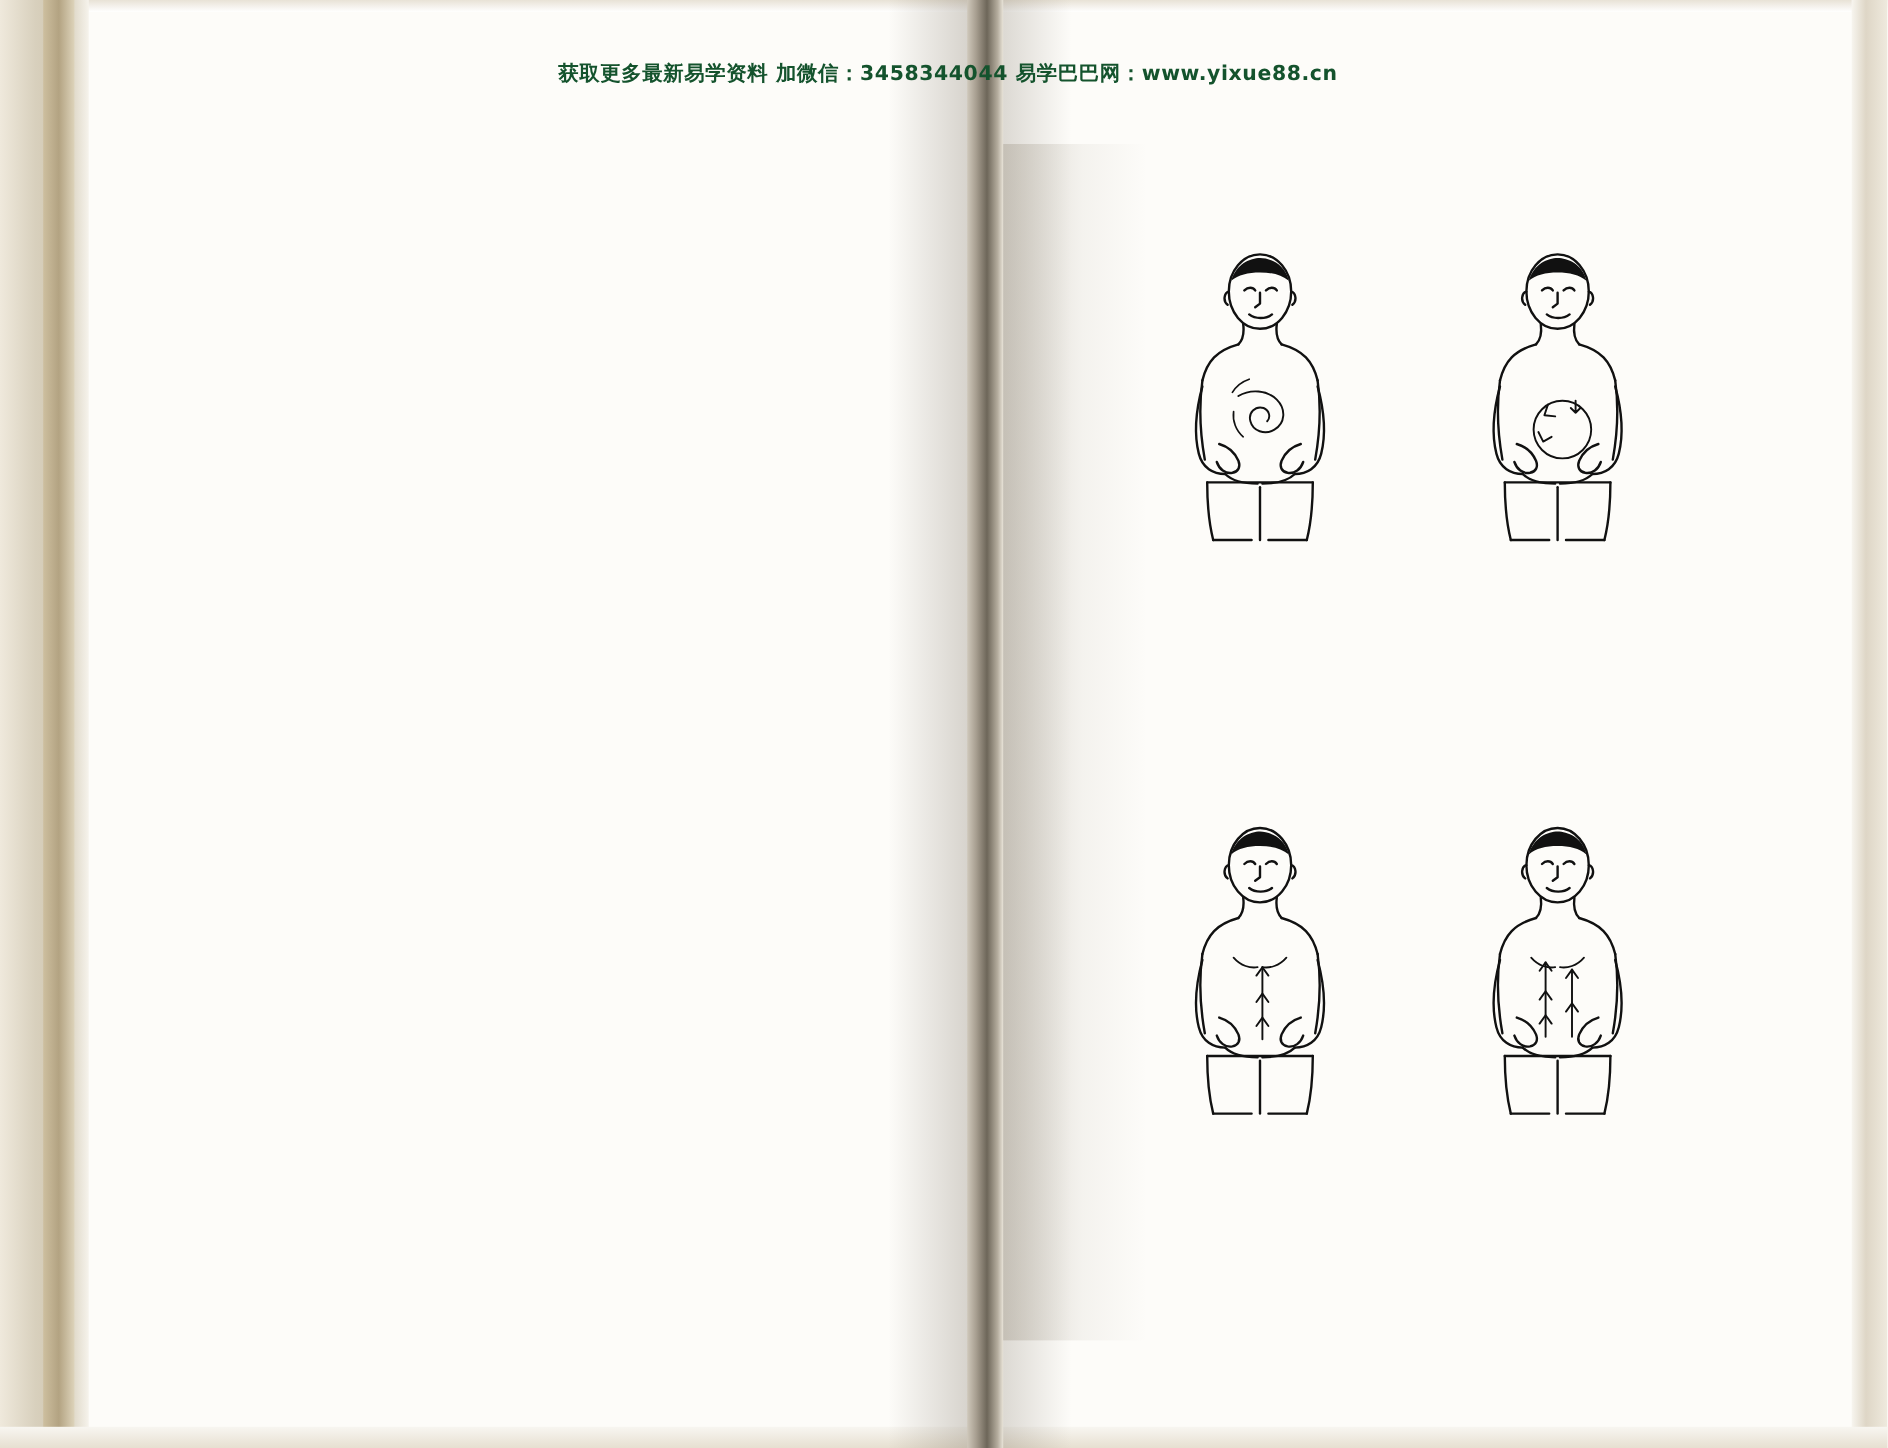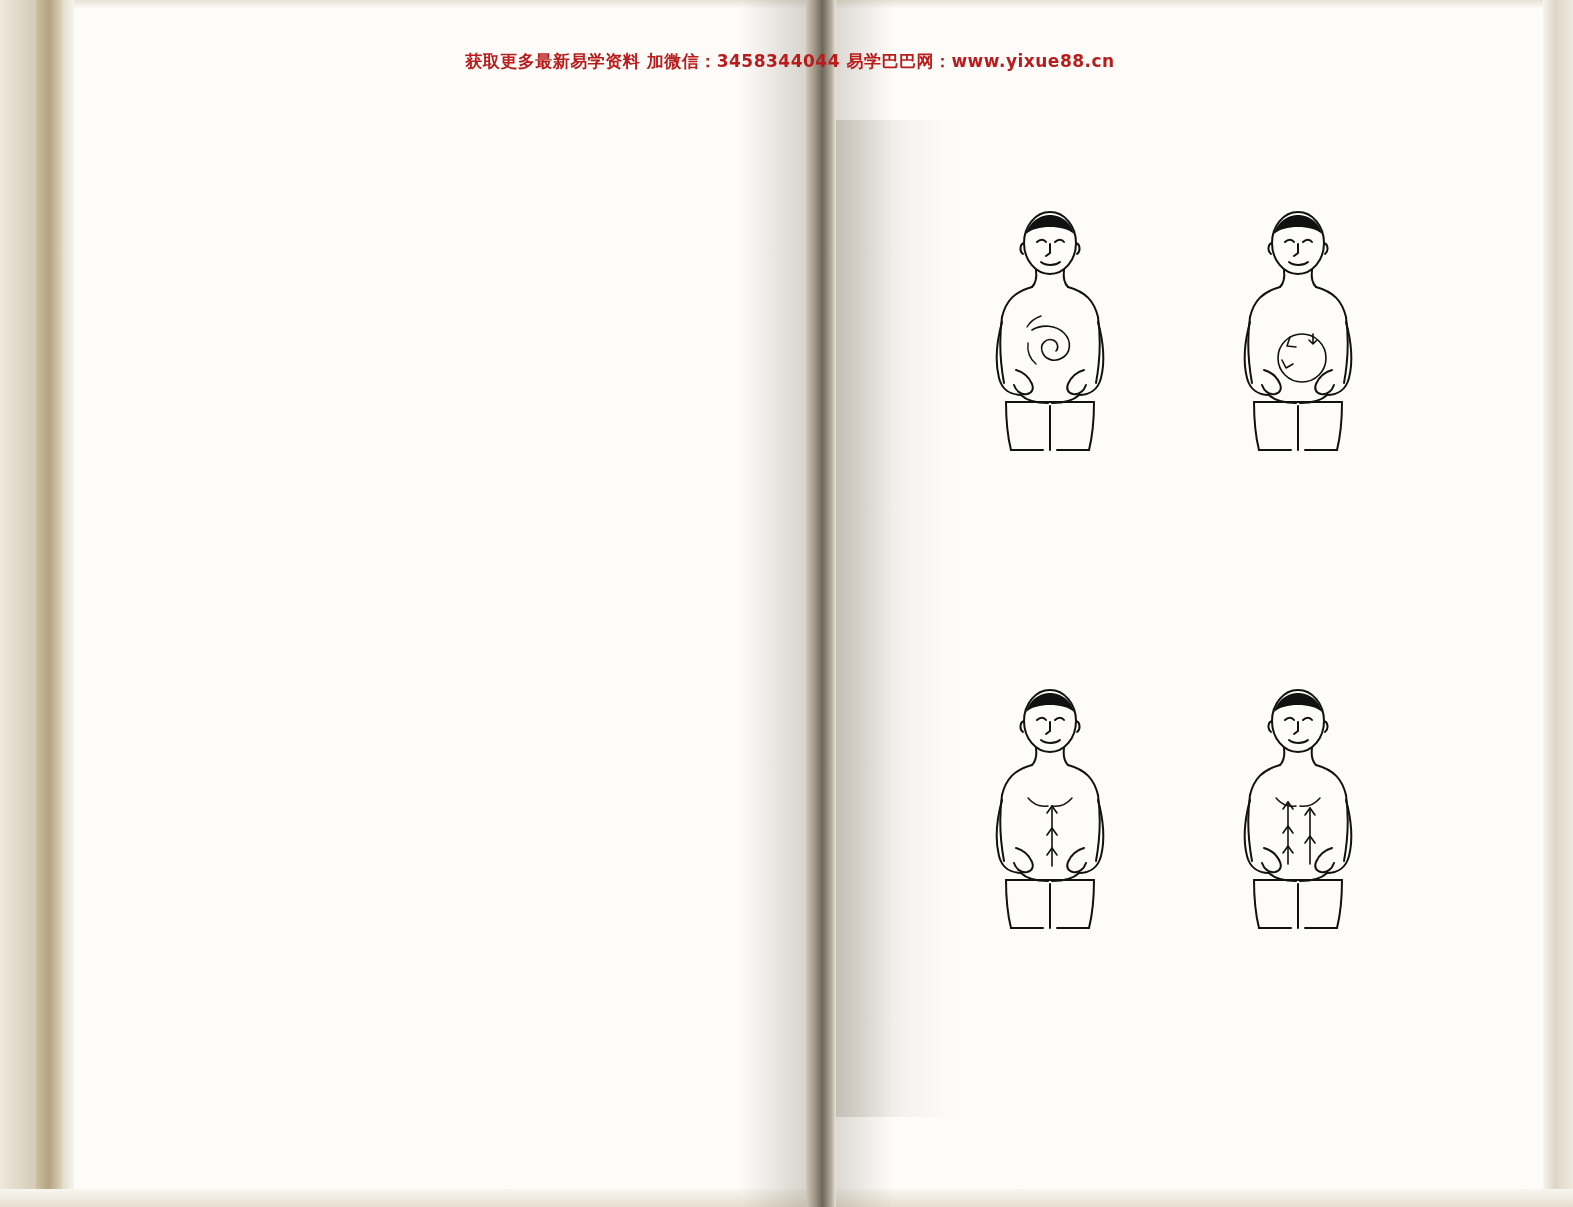--- a/index.html
+++ b/index.html
@@ -95,21 +95,21 @@
   .watermark {
     position: absolute;
     top: 50px;
     left: 430px;
     width: 720px;
     text-align: center;
     font-family: "DejaVu Sans", "Liberation Sans", sans-serif;
     font-size: 17px;
     font-weight: bold;
     letter-spacing: 0.5px;
-    color: #b91c1c;
+    color: #14532d;
     z-index: 5;
     white-space: nowrap;
   }
 
   
   .col {
     position: absolute;
     font-size: 26px;
     line-height: 44px;
     color: #0d0d0d;

